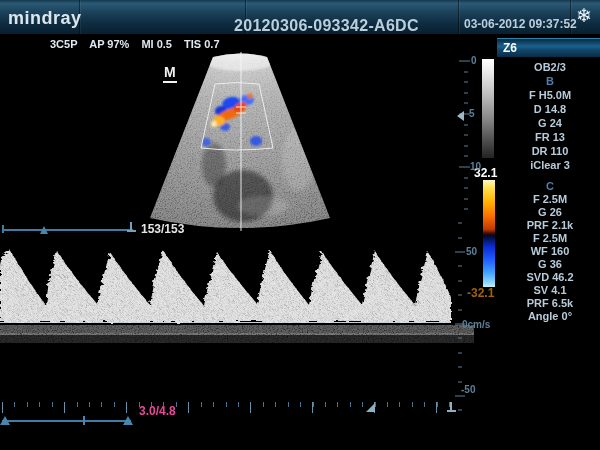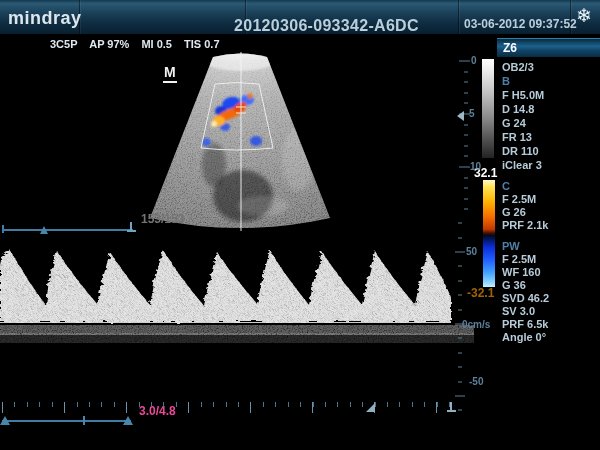--- a/index.html
+++ b/index.html
@@ -19,41 +19,41 @@
 
   
   .statusbar{position:absolute;left:4px;top:38px;font-size:11px;font-weight:bold;color:#dfe9ef;margin-left:46px;}
   .statusbar span{margin-right:9px;}
 
   
   .z6bar{position:absolute;left:497px;top:38px;width:105px;height:19px;
     background:linear-gradient(180deg,#0a2a3e 0%,#1b618c 40%,#11466a 62%,#0a2c44 100%);
     border-top:1px solid #2e81ad;color:#fff;font-size:12px;font-weight:bold;line-height:19px;padding-left:6px;box-sizing:border-box;}
   .sidebar{position:absolute;left:502px;top:60px;width:96px;color:#b8cbd9;font-size:11px;font-weight:bold;}
-  .sb-row{height:14px;line-height:14px;white-space:nowrap;}
+  .sb-row{height:14px;line-height:14px;white-space:nowrap;text-align:center;}
   .sb-row.small{height:13px;line-height:13px;}
   .sb-hdr{color:#4f7fa8;}
   .gap8{margin-top:8px;}
 
   
   .graybar{position:absolute;left:482px;top:59px;width:12px;height:99px;
     background:linear-gradient(180deg,#ffffff 0%,#efefef 10%,#c6c6c6 32%,#8d8d8d 58%,#4f4f4f 82%,#232323 100%);}
   .colorbar{position:absolute;left:483px;top:180px;width:12px;height:107px;
     background:linear-gradient(180deg,#fff8c8 0%,#ffe152 7%,#ffb400 20%,#f86e00 34%,#c23a00 46%,#3a0d00 50%,#000a24 52%,#0a2bd0 62%,#1e5cff 74%,#3fa0ff 86%,#8fd8ff 96%,#c8f0ff 100%);}
 
   
   .lbl{position:absolute;white-space:nowrap;}
   .vmax{left:474px;top:166px;font-size:12px;font-weight:bold;color:#fff;}
   .vmin{left:467px;top:286px;font-size:12px;font-weight:bold;color:#a16207;}
   .ruler-lbl{font-size:10px;font-weight:bold;color:#5d8099;}
   .d0{left:471px;top:55px;} .d5{left:469px;top:108px;} .d10{left:470px;top:161px;}
-  .v50{left:466px;top:246px;} .v0{left:462px;top:319px;} .vm50{left:461px;top:376px;margin-left:8px;}
+  .v50{left:466px;top:246px;} .v0{left:462px;top:319px;} .vm50{left:461px;top:384px;}
   .mmark{left:163px;top:64px;font-size:14px;font-weight:bold;color:#f2f2f2;
     border-bottom:2px solid #f2f2f2;padding:0 1px 1px 1px;}
-  .cinetext{left:141px;top:212px;font-size:12px;font-weight:bold;color:#737373;text-align:center;}
+  .cinetext{left:141px;top:222px;font-size:12px;font-weight:bold;color:#e5e5e5;text-align:center;}
   .sweeptext{left:139px;top:404px;font-size:12px;font-weight:bold;color:#ec4899;}
 
   
   .focus{position:absolute;left:457px;top:111px;width:0;height:0;
     border-right:7px solid #9db8c6;border-top:5px solid transparent;border-bottom:5px solid transparent;}
 
   
   .timeruler{position:absolute;left:2px;top:402px;width:452px;height:11px;
     background-image:
       repeating-linear-gradient(90deg,#6a93ab 0 1px,transparent 1px 62px),
@@ -206,26 +206,25 @@
     <div class="sb-row">F H5.0M</div>
     <div class="sb-row">D 14.8</div>
     <div class="sb-row">G 24</div>
     <div class="sb-row">FR 13</div>
     <div class="sb-row">DR 110</div>
     <div class="sb-row">iClear 3</div>
     <div class="sb-row small sb-hdr gap8">C</div>
     <div class="sb-row small">F 2.5M</div>
     <div class="sb-row small">G 26</div>
     <div class="sb-row small">PRF 2.1k</div>
-    <div class="sb-row small sb-hdr gap8">PW</div>
     <div class="sb-row small">F 2.5M</div>
     <div class="sb-row small">WF 160</div>
     <div class="sb-row small">G 36</div>
     <div class="sb-row small">SVD 46.2</div>
-    <div class="sb-row small">SV 3.0</div>
+    <div class="sb-row small">SV 4.1</div>
     <div class="sb-row small">PRF 6.5k</div>
     <div class="sb-row small">Angle 0°</div>
   </div>
 
   <div class="graybar"></div>
   <div class="colorbar"></div>
   <div class="lbl vmax">32.1</div>
   <div class="lbl vmin">-32.1</div>
 
   <div class="lbl ruler-lbl d0">0</div>

